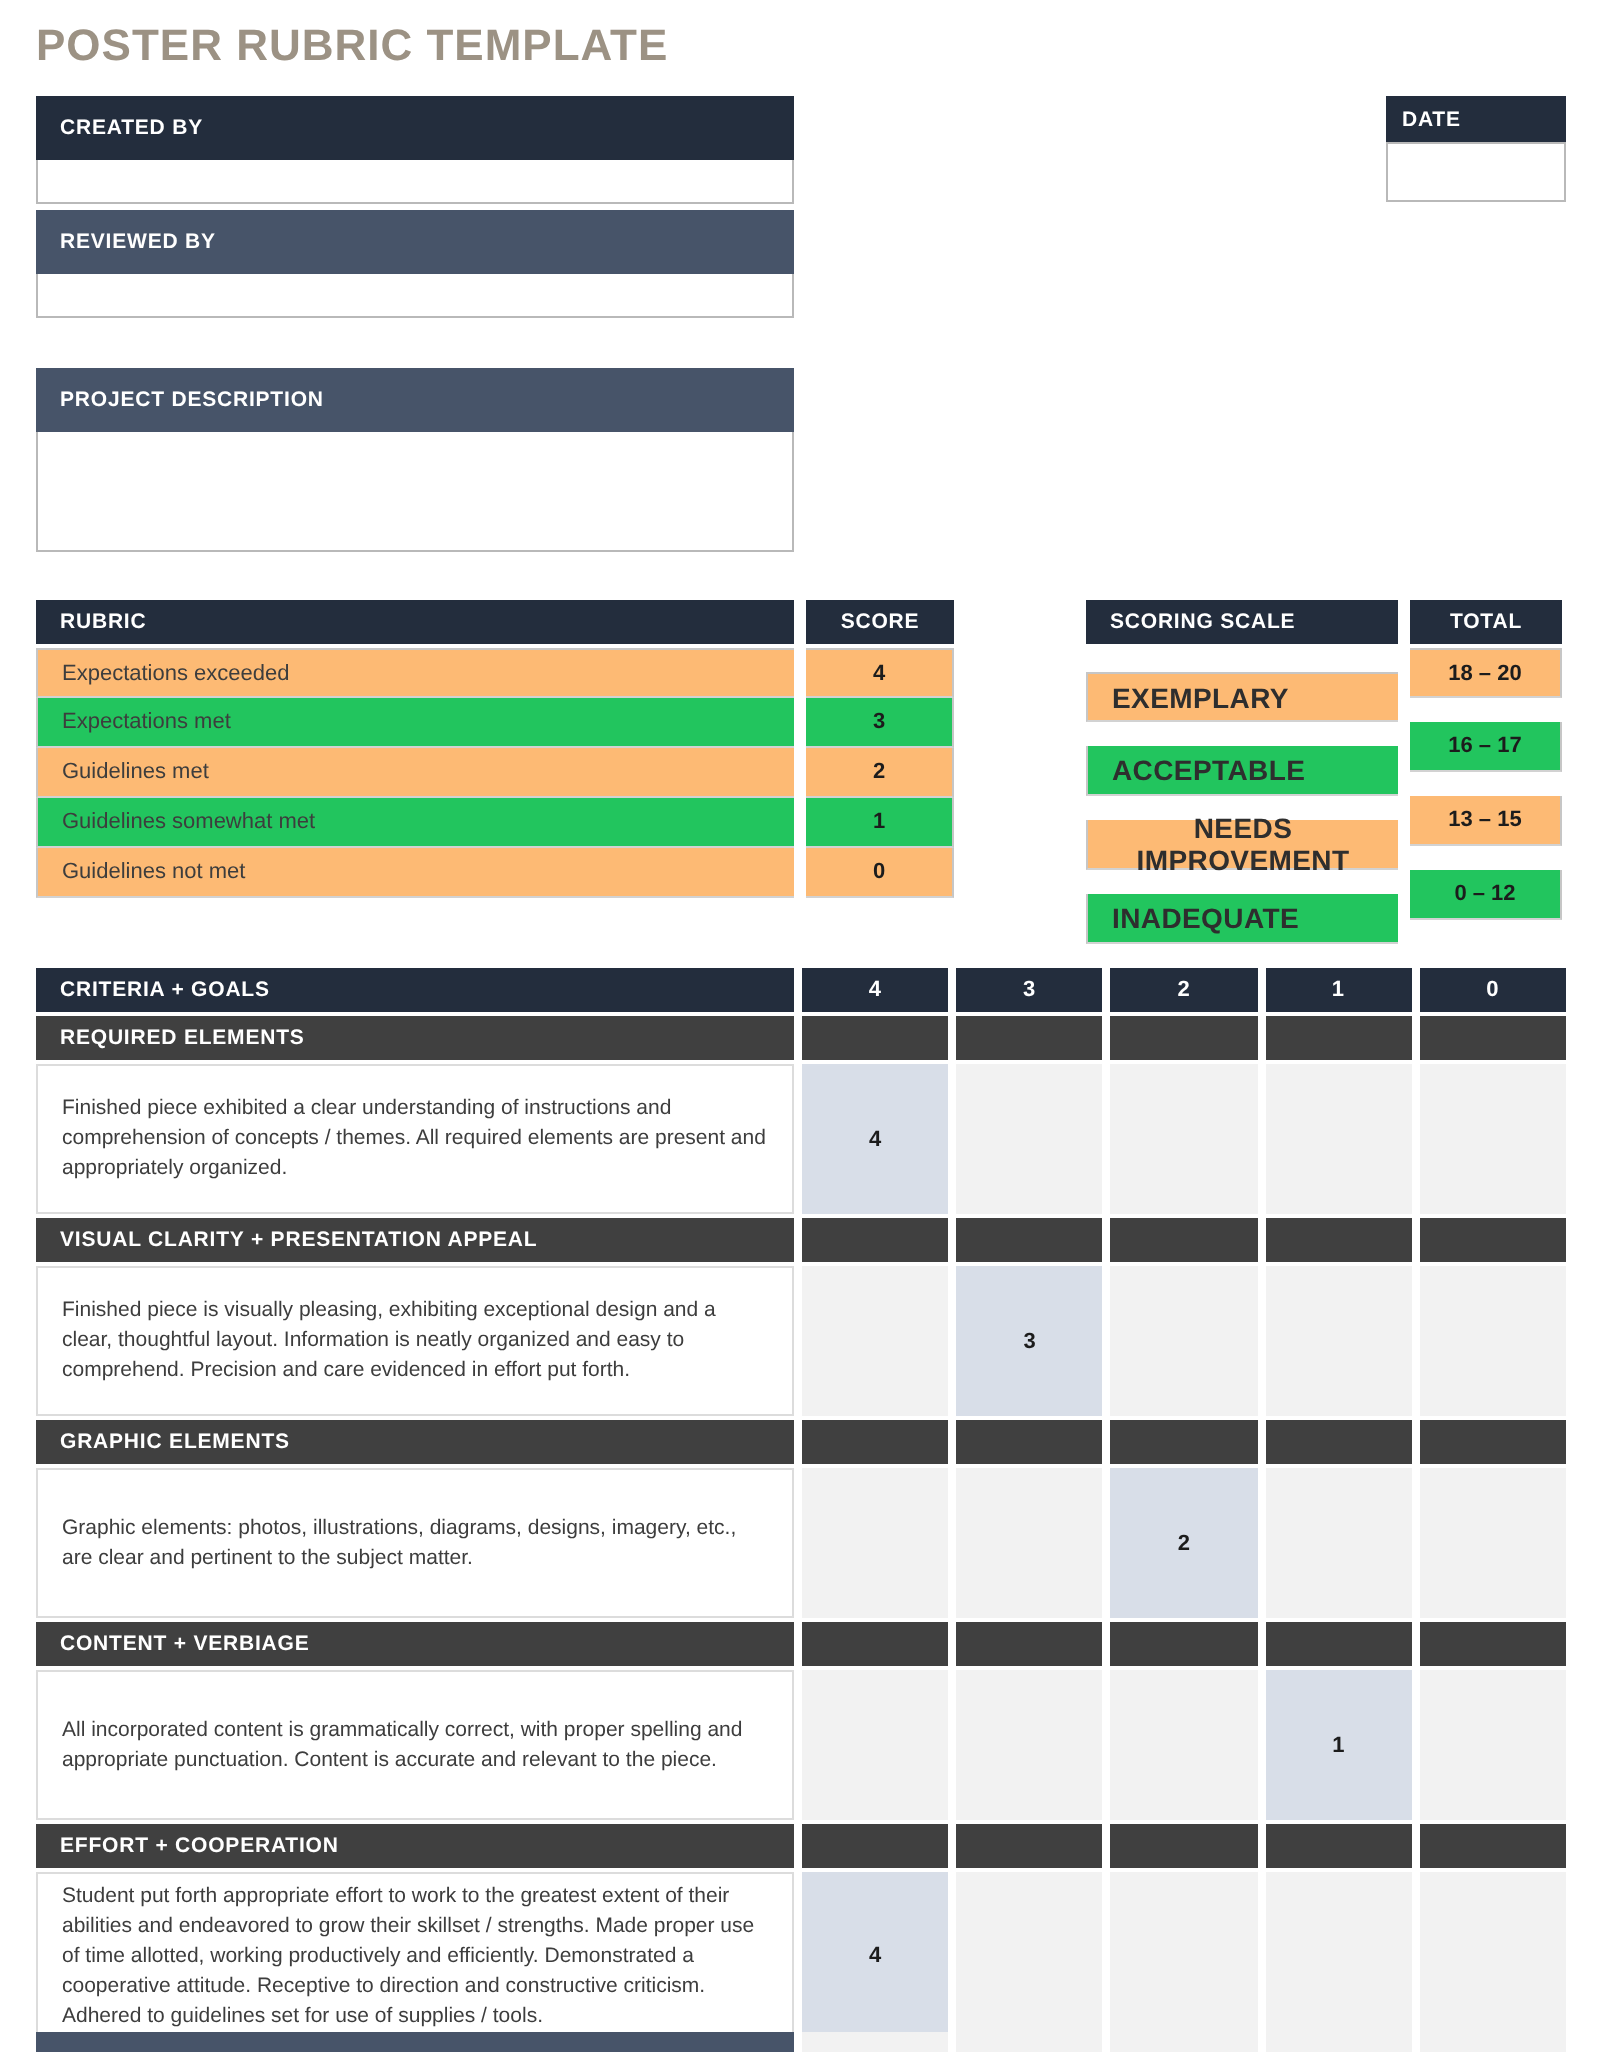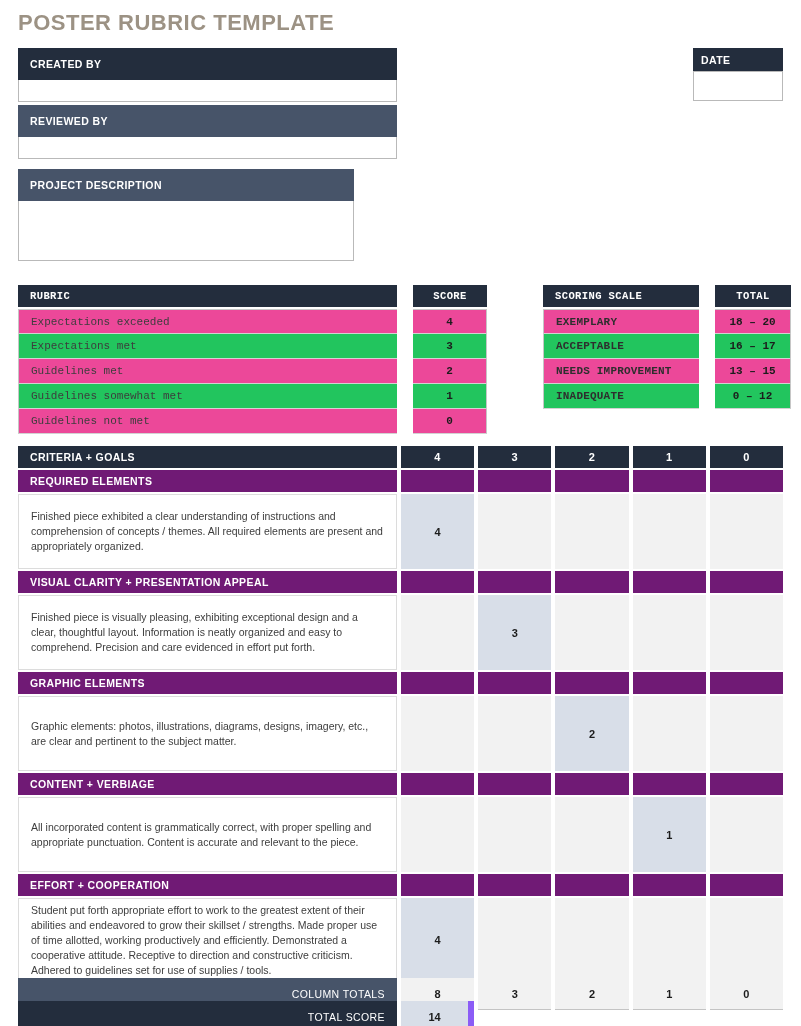--- a/index.html
+++ b/index.html
@@ -27,55 +27,55 @@
   .navy { background: #232d3d; }
   .slate { background: #475469; }
   .box-field {
     background: #ffffff; border: 1px solid #b9b9b9; border-top: none;
     font-size: 11px; padding: 2px 10px;
   }
   .field-sm { height: 22px; }
   .date-box { width: 90px; }
   .date-box .box-header { padding: 0 8px; }
   .field-date { height: 30px; border-top: 1px solid #b9b9b9; }
-  .project-box { width: 336px; margin-top: 10px; }
+  .project-box { width: 379px; margin-top: 25px; }
   .field-lg { height: 60px; }
   
   .tables-row { display: flex; justify-content: space-between; align-items: flex-start; margin-top: 21px; }
-  .grid-tbl { display: grid; column-gap: 16px; font-family: Liberation Mono, monospace; }
+  .grid-tbl { display: grid; column-gap: 6px; }
   .rubric-tbl { grid-template-columns: 379px 74px; width: 455px; }
   .scale-tbl  { grid-template-columns: 156px 76px; width: 282px; padding-left: 42px; }
   .h-cell {
     height: 22px; display: flex; align-items: center;
     color: #fff; font-size: 10.5px; font-weight: bold; letter-spacing: .4px;
     padding: 0 12px; margin-bottom: 2px;
   }
   .h-cell.center { justify-content: center; padding: 0; }
   .b-cell {
     height: 25px; display: flex; align-items: center;
     font-size: 11px; padding: 0 12px;
     border-bottom: 1px solid #d2d2d2;
   }
   .b-cell.first  { border-left: 1px solid #c6c6c6; }
   .b-cell.lastcol{ border-right: 1px solid #c6c6c6; justify-content: center; font-weight: bold; color: #1c1c1c; padding: 0; }
-  .row-odd  { background: #ec4899; text-align: center; }
+  .row-odd  { background: #fdba74; text-align: center; }
   .row-even { background: #22c55e; }
   .b-cell.toprow { border-top: 1px solid #c6c6c6; }
-  .scale-label { font-weight: bold; color: #2e2e2e; font-size: 11px; letter-spacing: .2px; }
+  .scale-label { font-weight: bold; color: #2e2e2e; font-size: 14px; letter-spacing: .2px; margin-top: 12px; }
   
   .main-tbl { margin-top: 12px; width: 765px; }
   .m-row { display: grid; grid-template-columns: 379px repeat(5, 1fr); gap: 4px; margin-bottom: 2px; }
   .m-head-cell {
     height: 22px; background: #232d3d; color: #fff;
     display: flex; align-items: center; font-size: 10.5px; font-weight: bold; letter-spacing: .4px;
     padding: 0 12px;
   }
   .m-head-cell.num { justify-content: center; padding: 0; font-size: 11px; }
   .m-sec-cell {
-    height: 22px; background: #701a75; color: #fff;
+    height: 22px; background: #404040; color: #fff;
     display: flex; align-items: center; font-size: 10.5px; font-weight: bold; letter-spacing: .4px;
     padding: 0 12px;
   }
   .m-sec-cell.blank { padding: 0; }
   .desc-cell {
     background: #fff; border: 1px solid #dcdcdc;
     display: flex; align-items: center;
     font-size: 10.5px; line-height: 1.42; color: #3d3d3d;
     padding: 4px 12px;
   }

